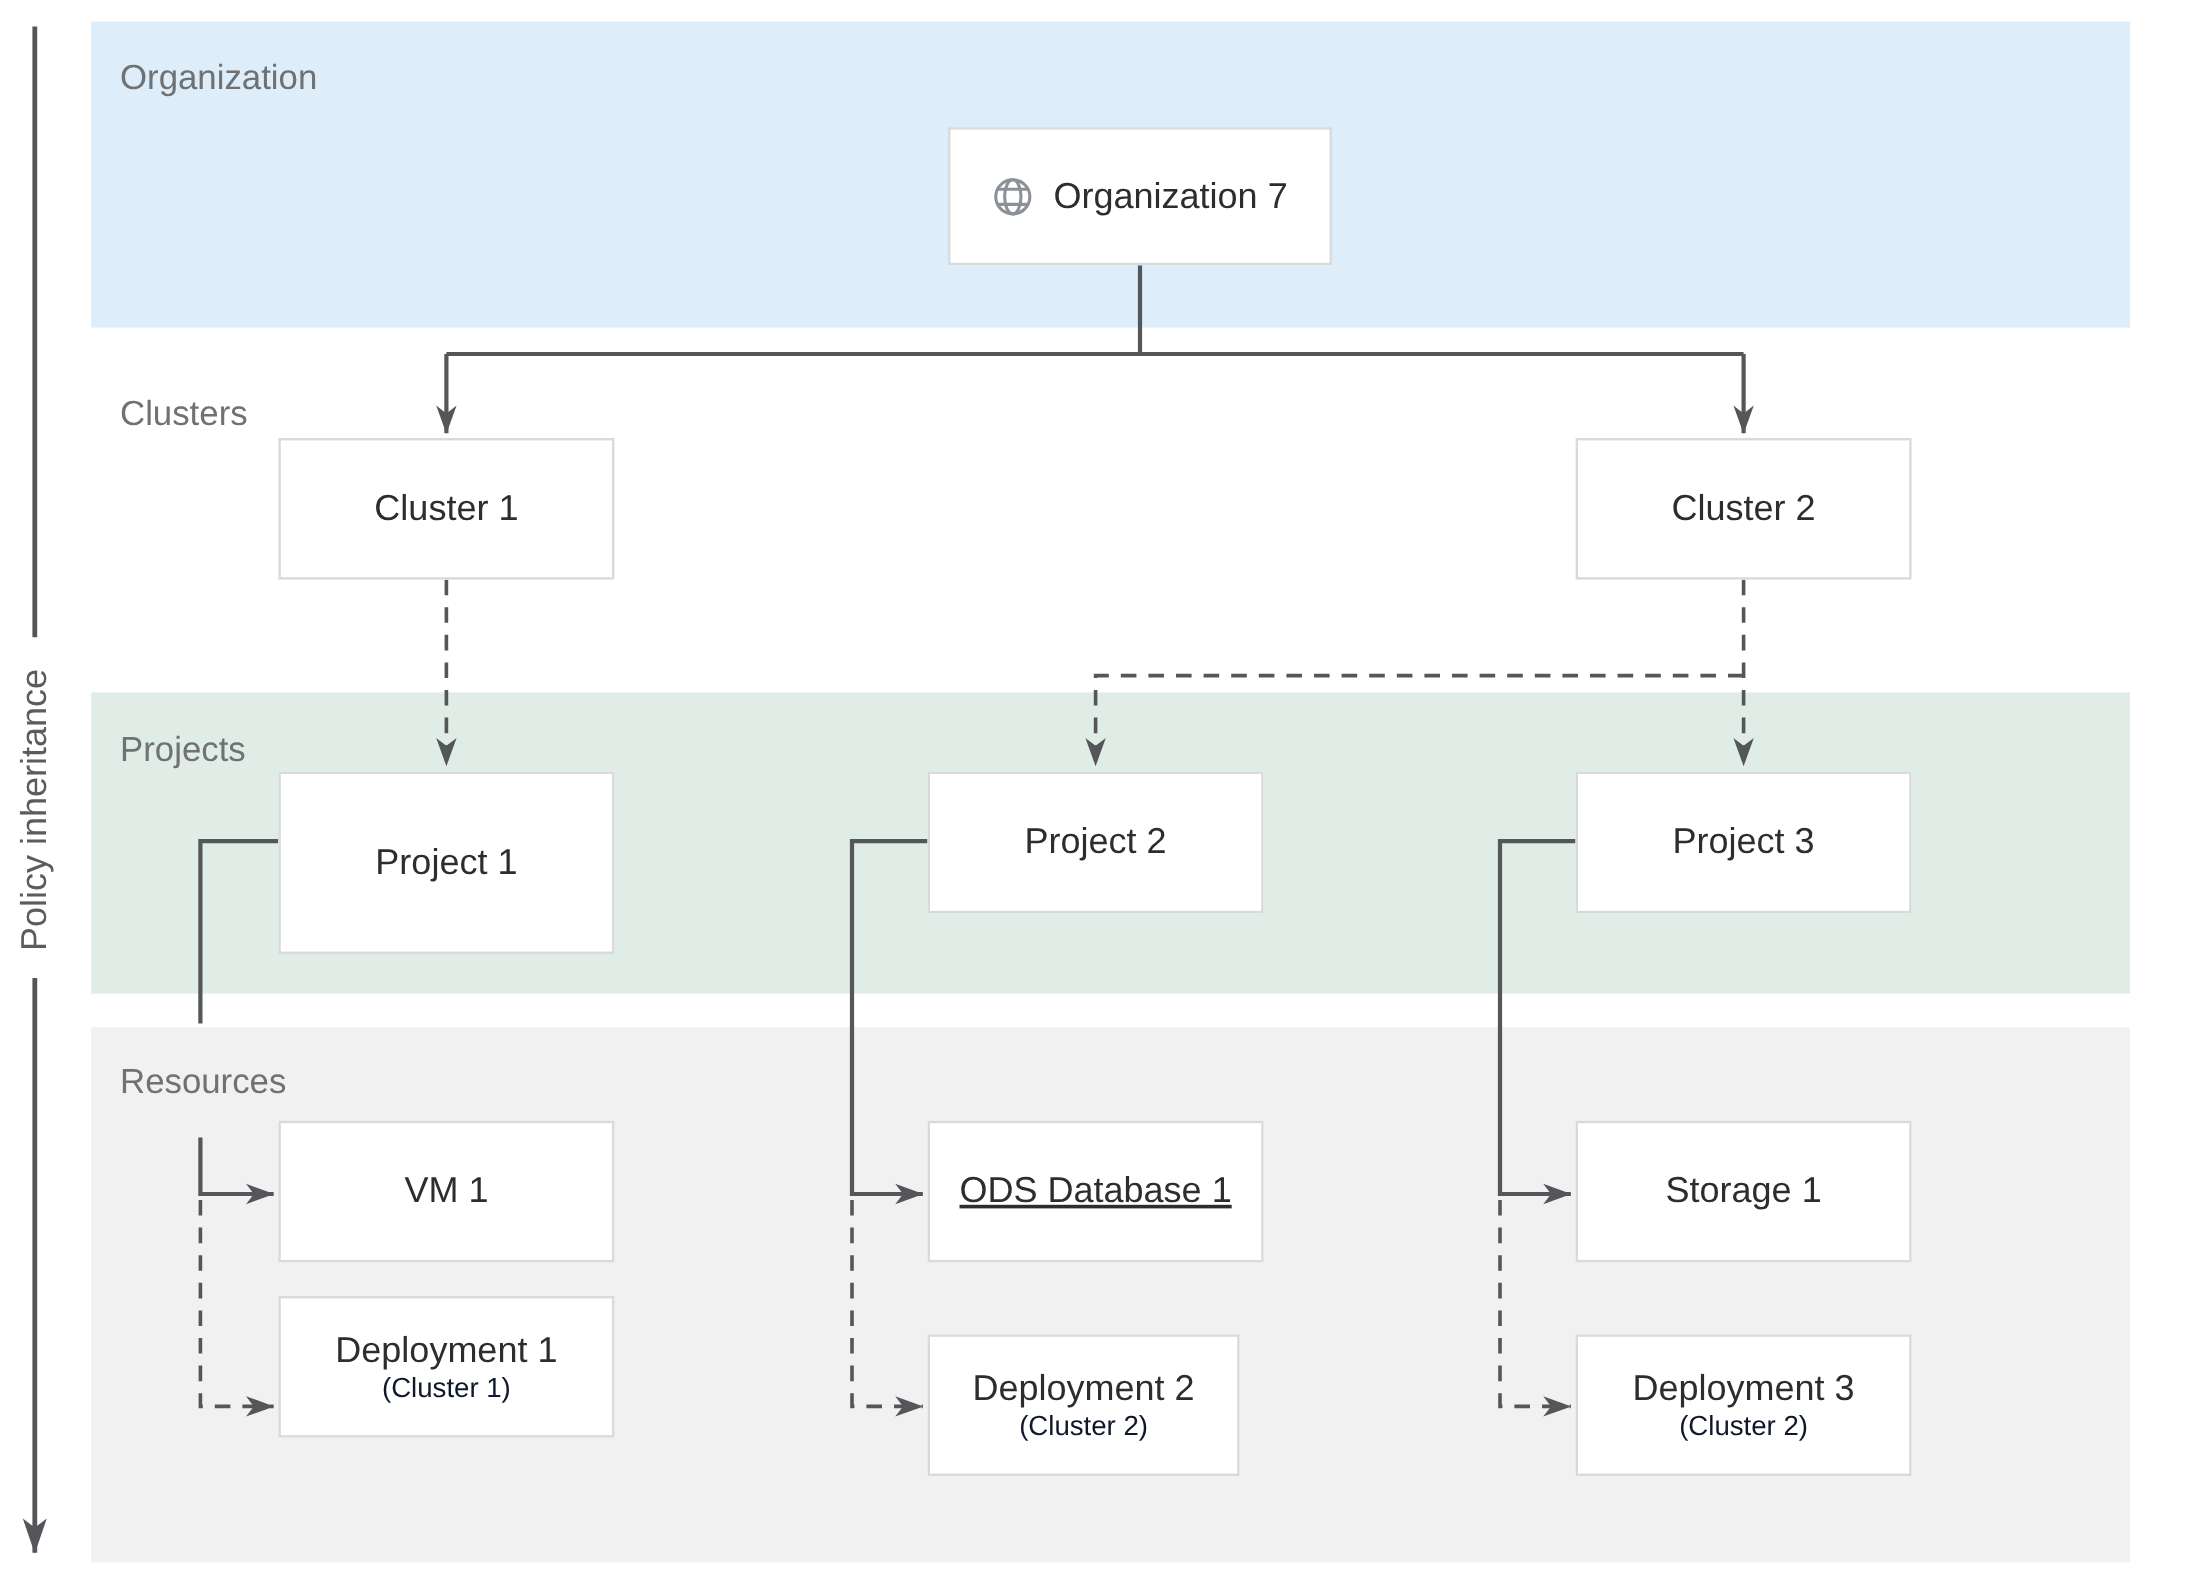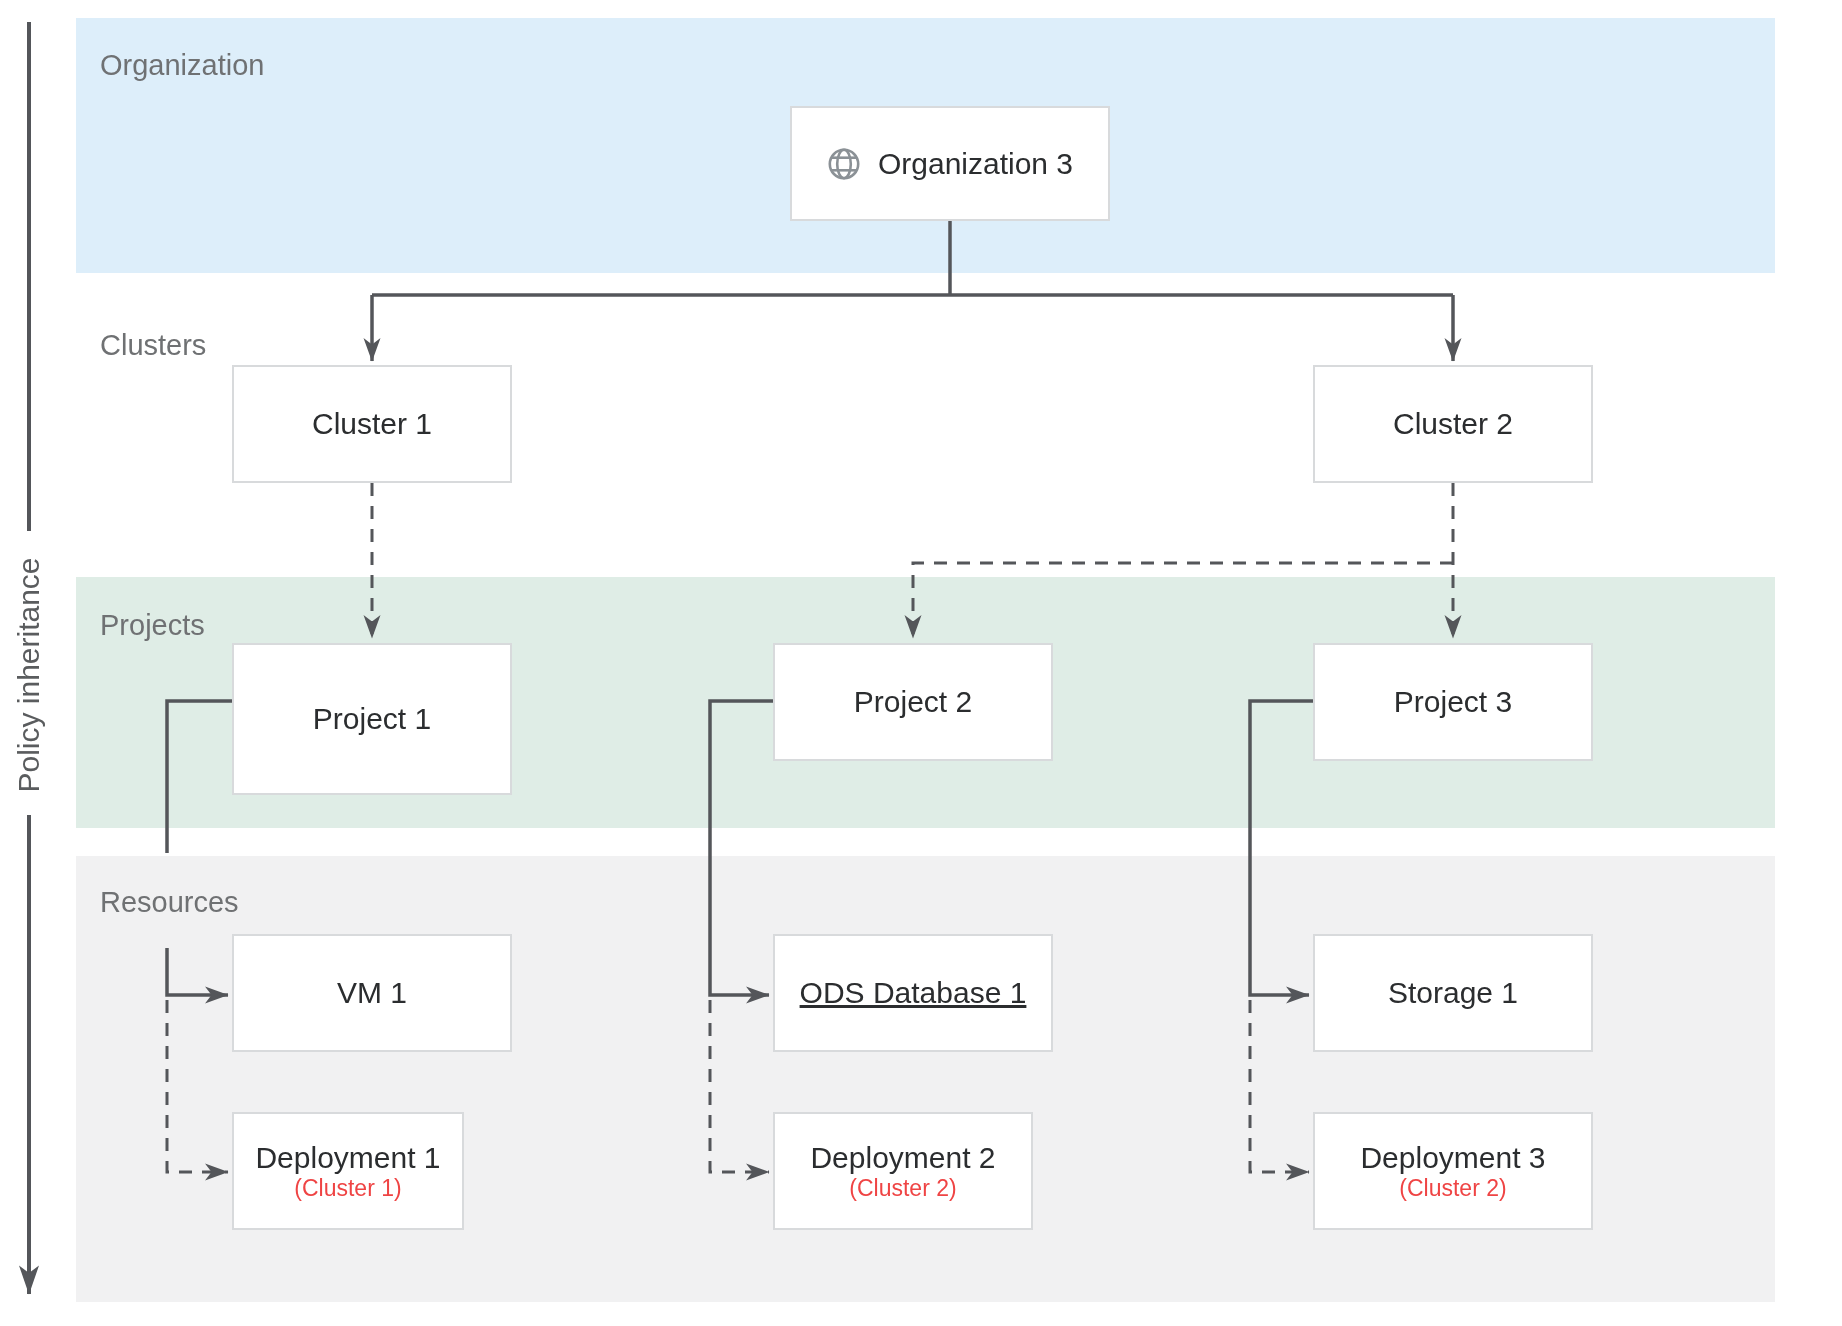--- a/index.html
+++ b/index.html
@@ -25,31 +25,31 @@
   .lbl-projects{top:608px;}
   .lbl-resources{top:885px;}
   .wires{position:absolute;left:0;top:0;}
   .node{
     position:absolute;box-sizing:border-box;
     background:#ffffff;border:2px solid #d8dadc;
     display:flex;align-items:center;justify-content:center;
     font-size:30px;color:#2b2d2f;text-align:center;
   }
   .node.two-line{flex-direction:column;line-height:1.18;}
-  .node .sub{font-size:23px;color:#ef4444;}
+  .node .sub{font-size:23px;color:#0f172a;}
   .node-org{left:790px;top:106px;width:320px;height:115px;gap:17px;}
   .n-cluster1{left:232px;top:365px;width:280px;height:118px;}
   .n-cluster2{left:1313px;top:365px;width:280px;height:118px;}
   .n-project1{left:232px;top:643px;width:280px;height:152px;}
   .n-project2{left:773px;top:643px;width:280px;height:118px;}
   .n-project3{left:1313px;top:643px;width:280px;height:118px;}
   .n-vm1{left:232px;top:934px;width:280px;height:118px;}
   .n-ods1{left:773px;top:934px;width:280px;height:118px;text-decoration:underline;}
   .n-storage1{left:1313px;top:934px;width:280px;height:118px;}
-  .n-dep1{left:232px;top:1112px;width:232px;height:118px;align-items:center;}
+  .n-dep1{left:232px;top:1080px;width:280px;height:118px;align-items:center;}
   .n-dep2{left:773px;top:1112px;width:260px;height:118px;}
   .n-dep3{left:1313px;top:1112px;width:280px;height:118px;}
   .globe{display:inline-flex;width:34px;height:34px;flex:0 0 auto;}
   .policy-label{
     position:absolute;left:-106px;top:657px;width:270px;height:36px;
     transform:rotate(-90deg);
     font-size:30px;color:#5a5c5e;text-align:center;line-height:36px;
     white-space:nowrap;
   }
   .edge{fill:none;stroke:#54565a;}
@@ -108,21 +108,21 @@
 
   <div class="node node-org">
     <span class="globe">
       <svg width="34" height="34" viewBox="0 0 34 34" fill="none" stroke="#8b9196" stroke-width="2.6">
         <circle cx="17" cy="17" r="14.2"></circle>
         <ellipse cx="17" cy="17" rx="6.8" ry="14.2"></ellipse>
         <line x1="4.2" y1="10.7" x2="29.8" y2="10.7"></line>
         <line x1="4.2" y1="23.3" x2="29.8" y2="23.3"></line>
       </svg>
     </span>
-    <span>Organization 3</span>
+    <span>Organization 7</span>
   </div>
 
   <div class="node n-cluster1">
     <span>Cluster 1</span>
   </div>
   <div class="node n-cluster2">
     <span>Cluster 2</span>
   </div>
 
   <div class="node n-project1">

